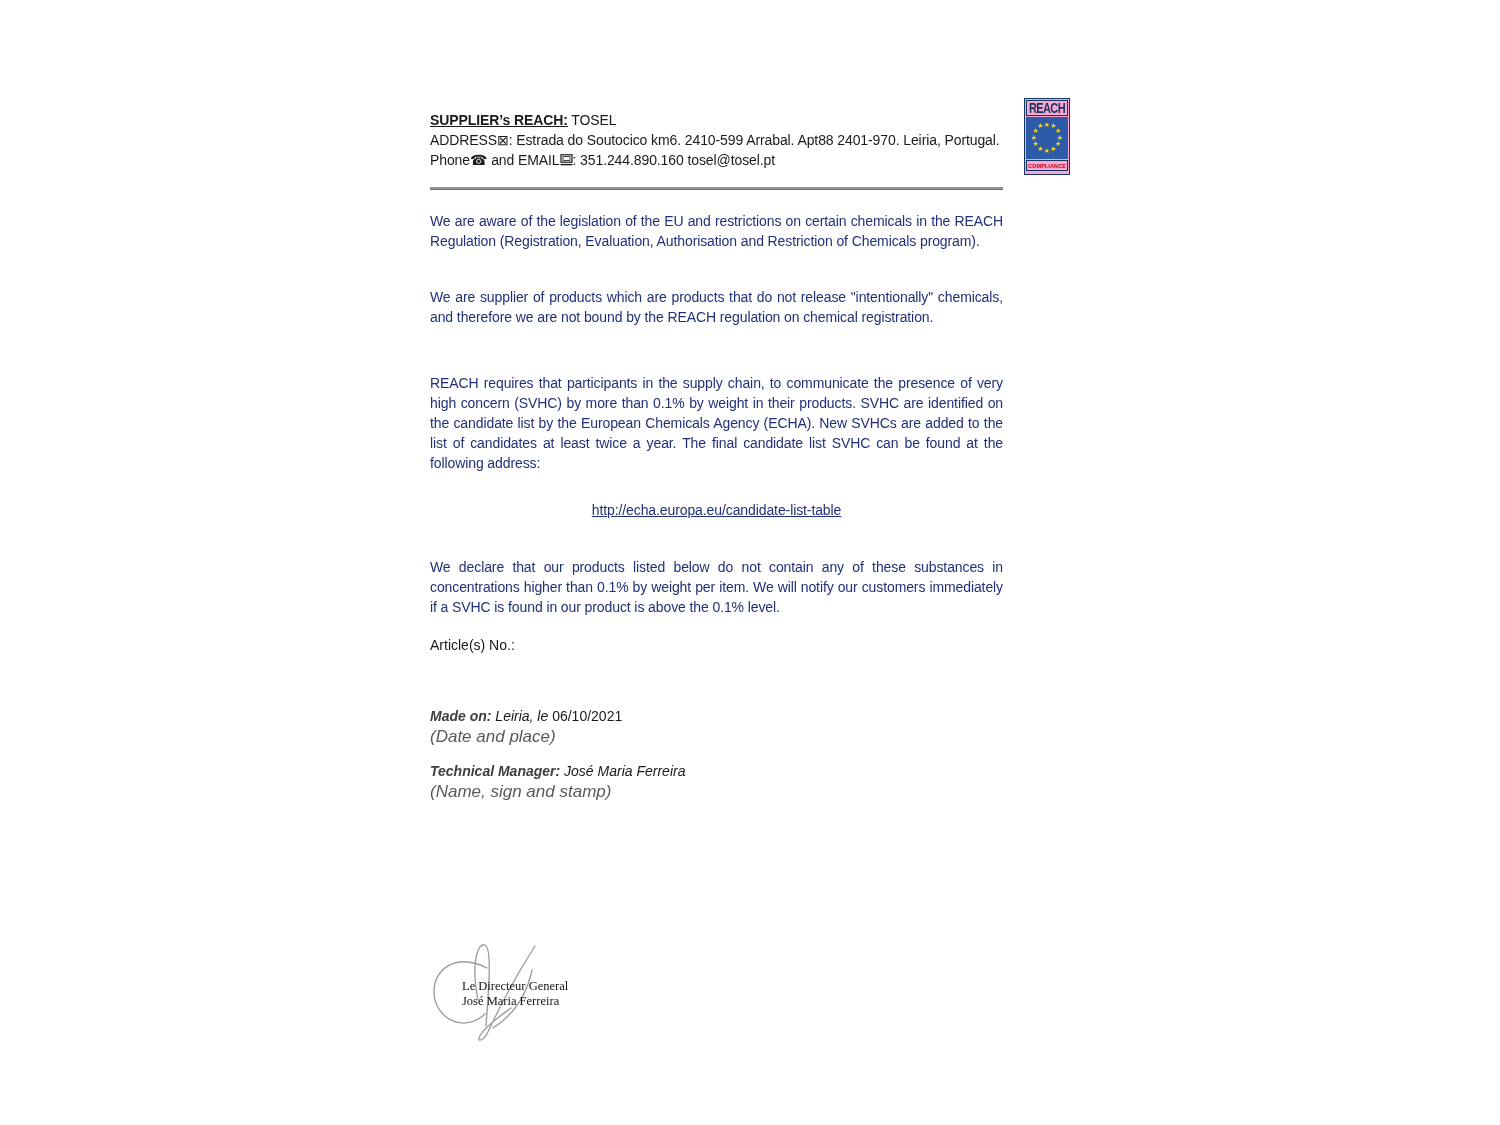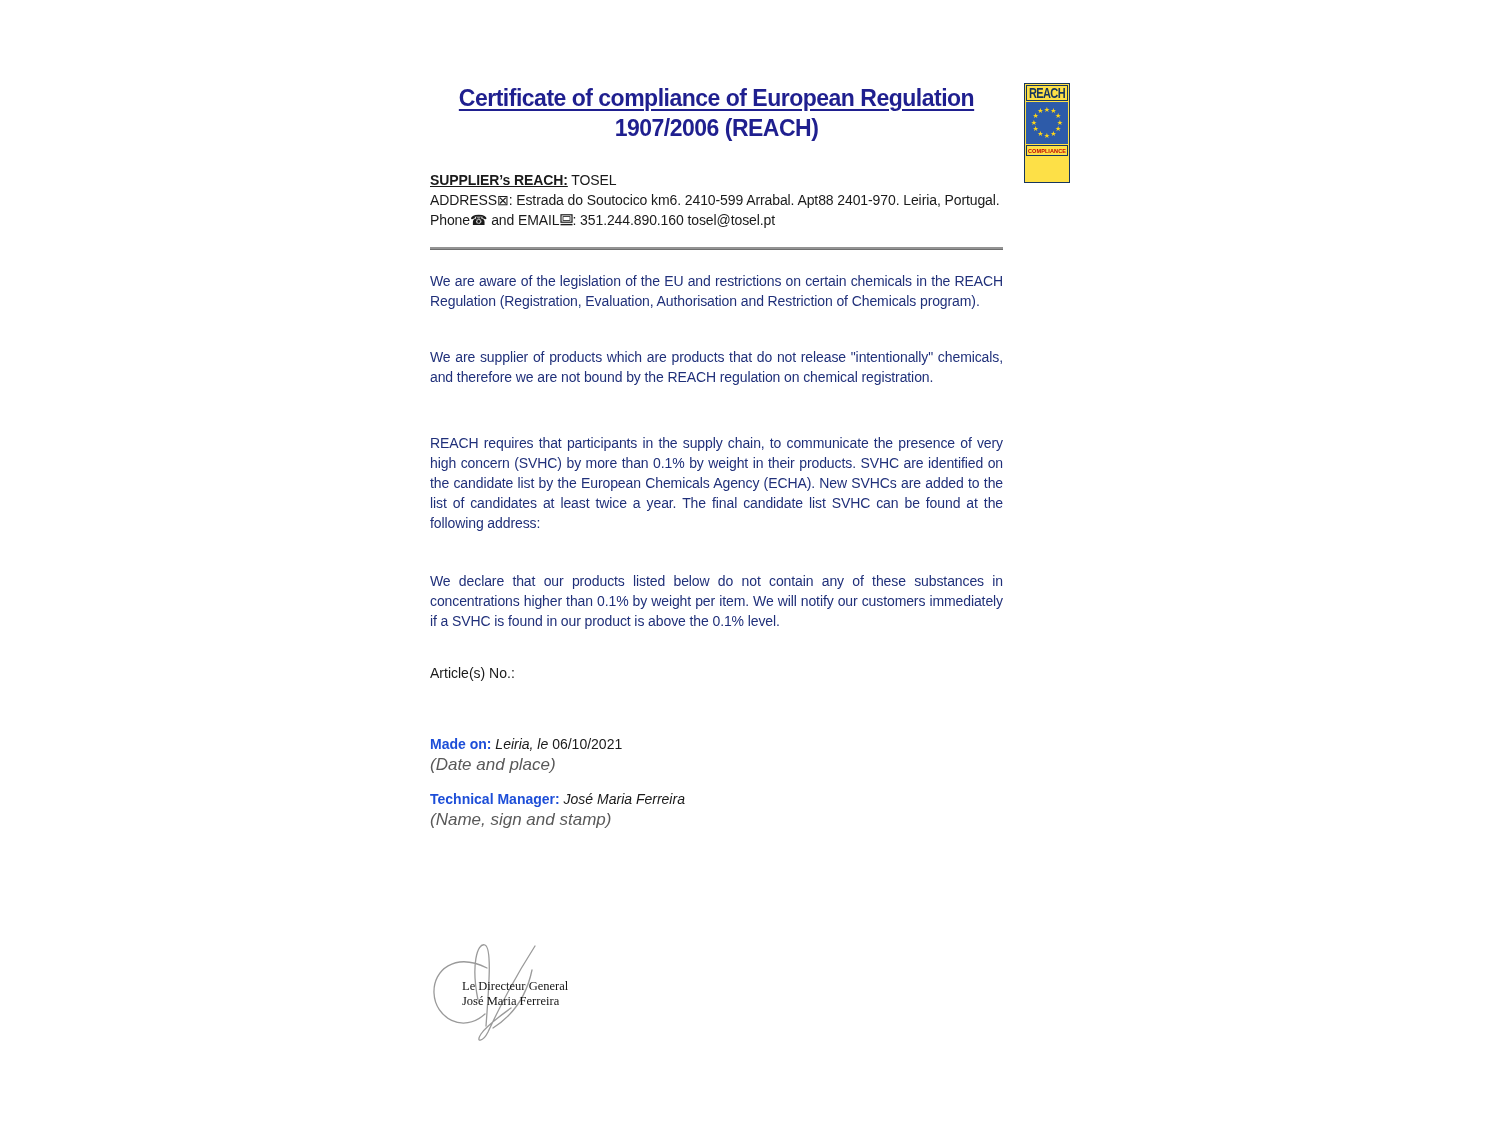--- a/index.html
+++ b/index.html
@@ -26,72 +26,71 @@
   
   .para { color:#20307A; font-size:14px; letter-spacing:-0.1px; line-height:20px; text-align:justify; }
   .p1 { margin-top:21px; }
   .p2 { margin-top:36px; }
   .p3 { margin-top:46px; }
   .p4 { margin-top:38px; }
 
   .linkline { margin-top:28px; text-align:center; }
   .linkline a { color:#20307A; font-size:14px; letter-spacing:-0.1px; text-decoration:underline; }
 
-  .article { margin-top:34px; color:#1a1a1a; font-size:14px; }
+  .article { margin-top:20px; color:#1a1a1a; font-size:14px; }
 
   .madeon { margin-top:55px; font-size:14px; color:#1a1a1a; }
-  .madeon .lbl, .tm .lbl { color:#1d4ed8; font-weight:bold; }
+  .madeon .lbl, .tm .lbl { color:#404040; font-weight:bold;font-style:italic; }
   .ital { font-style:italic; }
   .hint { font-size:17px; font-style:italic; color:#595959; margin-top:3px; }
   .tm { margin-top:16px; font-size:14px; color:#1a1a1a; }
 
   
   .sig { position:absolute; left:425px; top:938px; width:160px; height:125px; }
   .sig svg { position:absolute; left:0; top:0; }
   .sigtext { position:absolute; left:37px; top:41px; font-family:"Liberation Serif", serif; font-size:12.5px; line-height:15px; color:#141414; white-space:nowrap; }
 
   
-  .logo { position:absolute; left:1024px; top:83px; width:46px; height:100px; box-sizing:border-box; border:1px solid #17365D; background:#fde047; padding:1px; }
+  .logo { position:absolute; left:1024px; top:98px; width:46px; height:77px; box-sizing:border-box; border:1px solid #17365D; background:#f9a8d4; padding:1px; }
   .logo .band-top { box-sizing:border-box; height:16px; border:1px solid #17365D; display:flex; align-items:center; justify-content:center; overflow:hidden; }
   .logo .band-top span { font-size:11px; font-weight:bold; color:#17365D; letter-spacing:-0.6px; transform:scaleY(1.25); }
   .logo .panel { position:relative; height:42px; background:#2D5BA9; margin-top:1px; }
   .logo .panel .star { position:absolute; color:#FFD617; font-size:7px; line-height:7px; width:8px; text-align:center; }
   .logo .band-bottom { box-sizing:border-box; height:11px; border:1px solid #17365D; margin-top:1px; display:flex; align-items:center; justify-content:center; overflow:hidden; }
   .logo .band-bottom span { font-size:5.5px; font-weight:bold; color:#C00000; letter-spacing:0.1px; }
 </style>
 </head>
 <body>
 
 <div class="page">
 
   <div class="doc">
 
-    <div class="title">
-      <span class="t1">Certificate of compliance of European Regulation</span>
-      <span class="t2">1907/2006 (REACH)</span>
-    </div>
 
     <div class="supplier">
       <div><span class="lbl-u">SUPPLIER’s REACH:</span> <span>TOSEL</span></div>
       <div><span>ADDRESS</span><span class="icon-glyph">⊠</span><span>: Estrada do Soutocico km6. 2410-599 Arrabal. Apt88 2401-970. Leiria, Portugal.</span></div>
       <div><span>Phone</span><span class="icon-glyph">☎</span> <span>and EMAIL</span><span class="pc-icon"><svg width="13" height="12" viewBox="0 0 13 12">
               <rect x="1" y="0.8" width="11" height="7.4" fill="none" stroke="#1a1a1a" stroke-width="1.2"></rect>
               <rect x="3" y="2.6" width="7" height="3.8" fill="none" stroke="#1a1a1a" stroke-width="0.8"></rect>
               <line x1="0.5" y1="10.6" x2="12.5" y2="10.6" stroke="#1a1a1a" stroke-width="1.4"></line>
             </svg></span><span>: 351.244.890.160 tosel@tosel.pt</span></div>
     </div>
 
     <div class="rule"></div>
 
     <p class="para p1">We are aware of the legislation of the EU and restrictions on certain chemicals in the REACH Regulation (Registration, Evaluation, Authorisation and Restriction of Chemicals program).</p>
 
     <p class="para p2">We are supplier of products which are products that do not release "intentionally" chemicals, and therefore we are not bound by the REACH regulation on chemical registration.</p>
 
     <p class="para p3">REACH requires that participants in the supply chain, to communicate the presence of very high concern (SVHC) by more than 0.1% by weight in their products. SVHC are identified on the candidate list by the European Chemicals Agency (ECHA). New SVHCs are added to the list of candidates at least twice a year. The final candidate list SVHC can be found at the following address:</p>
 
+    <div class="linkline">
+      <a href="#">http://echa.europa.eu/candidate-list-table</a>
+    </div>
 
     <p class="para p4">We declare that our products listed below do not contain any of these substances in concentrations higher than 0.1% by weight per item. We will notify our customers immediately if a SVHC is found in our product is above the 0.1% level.</p>
 
     <div class="article">Article(s) No.:</div>
 
     <div class="madeon">
       <span class="lbl">Made on:</span>
       <span class="ital">Leiria, le</span>
       <span>06/10/2021</span>
     </div>

